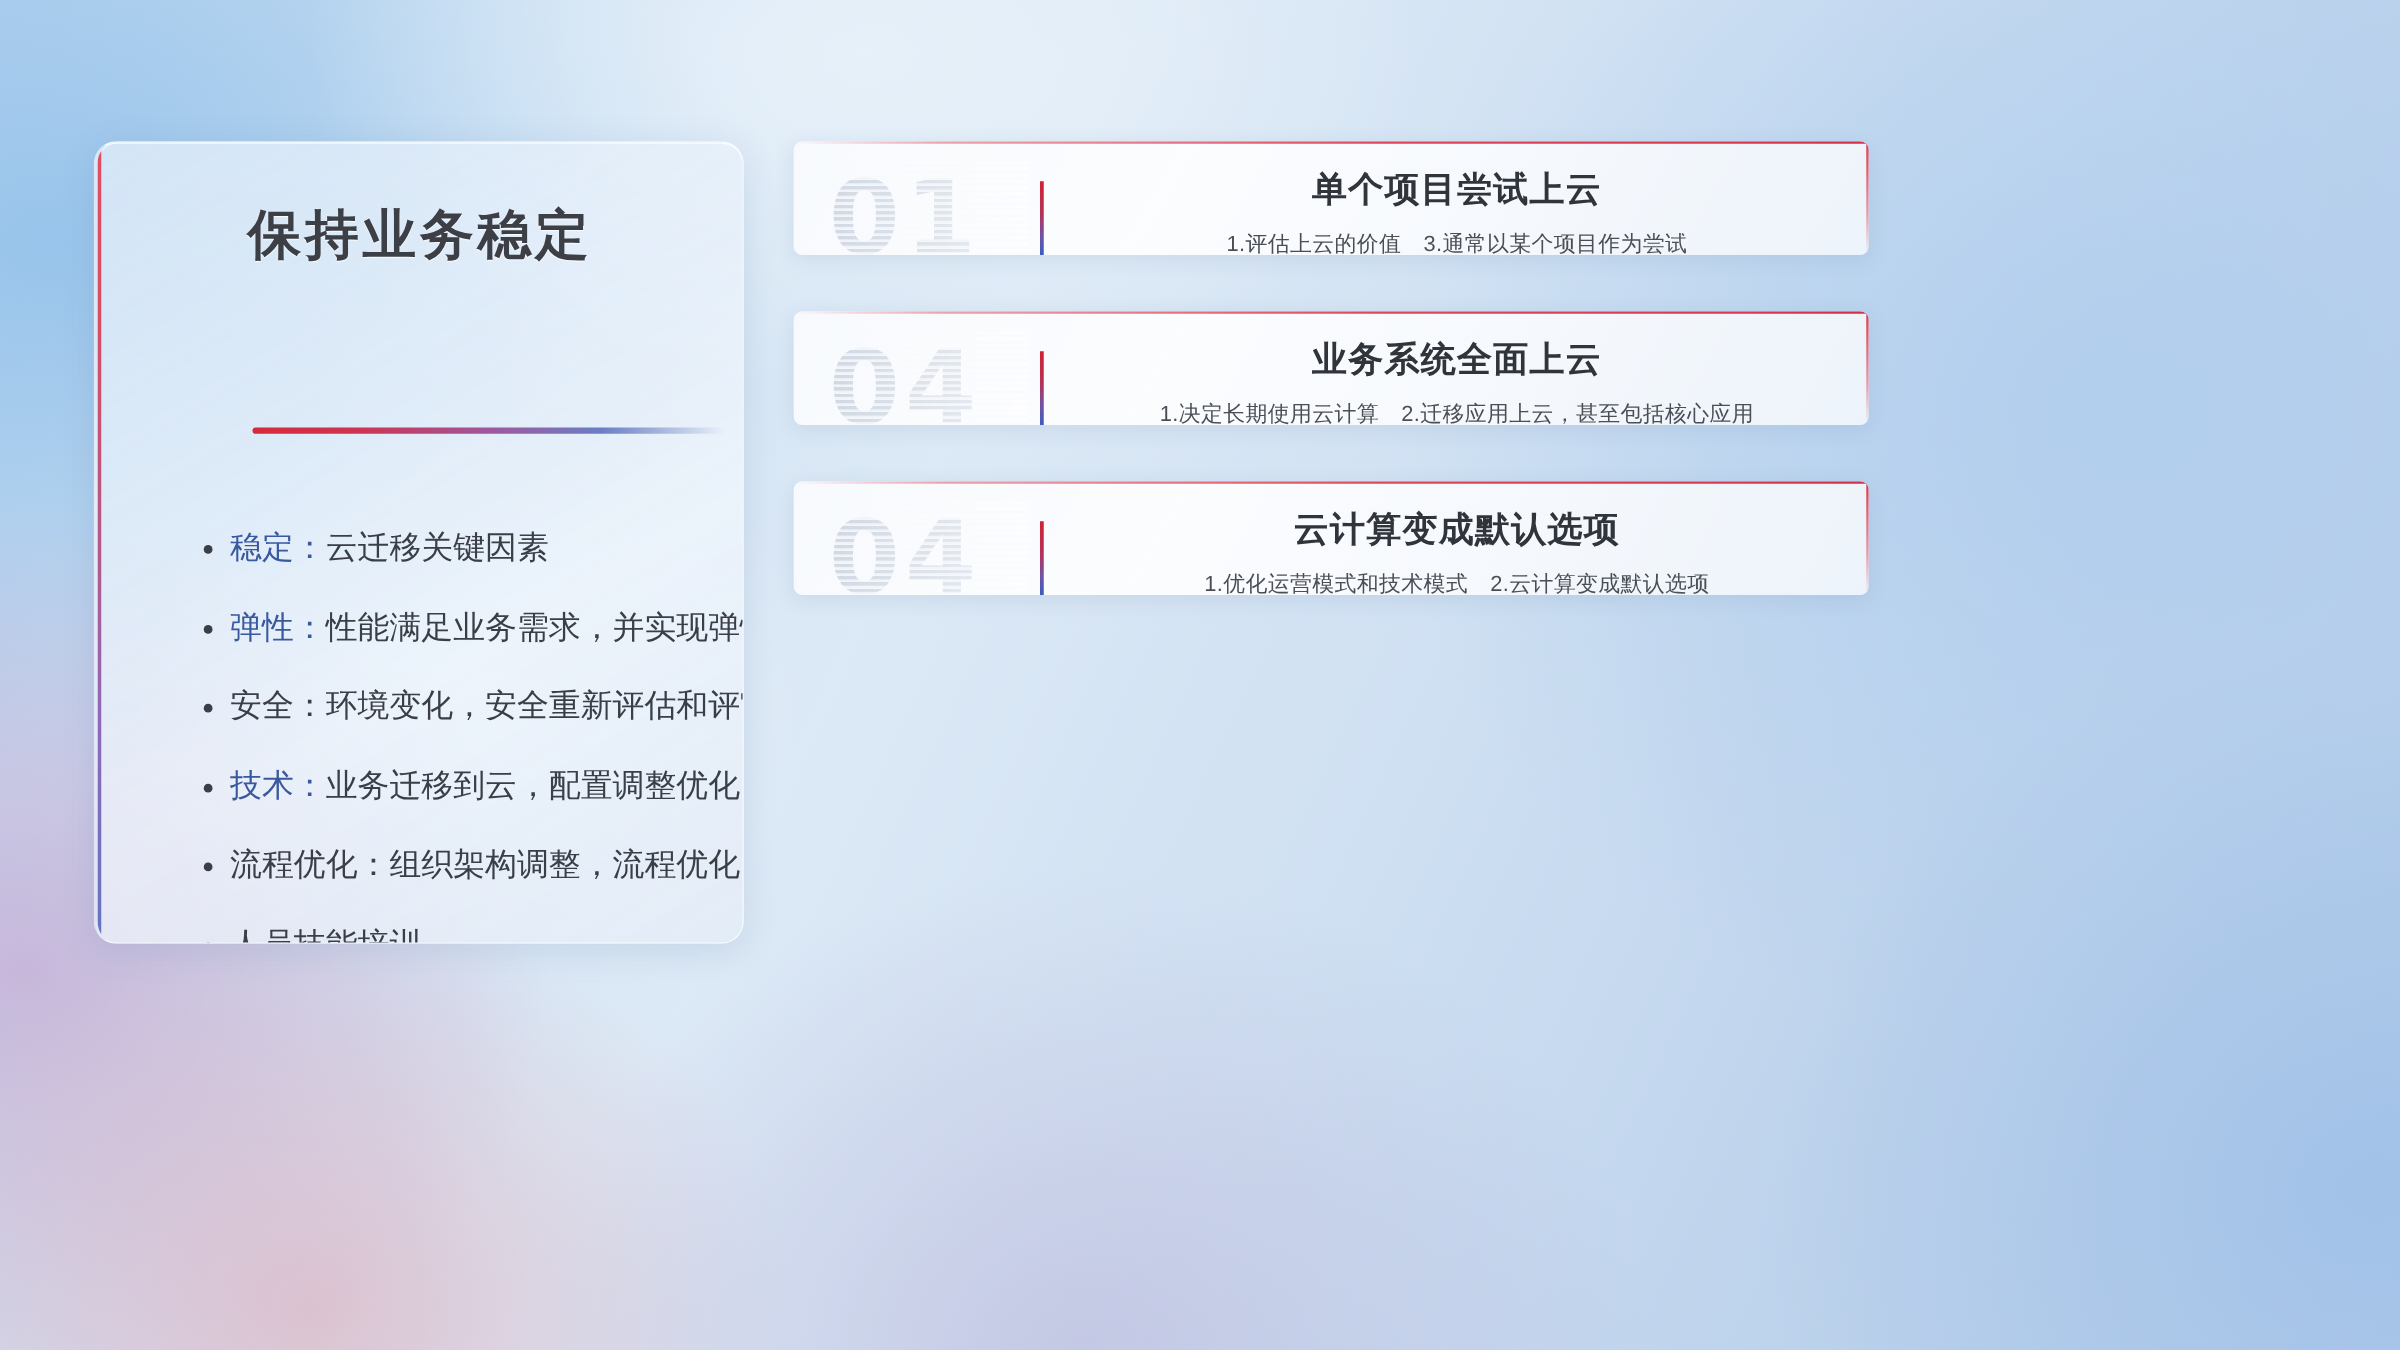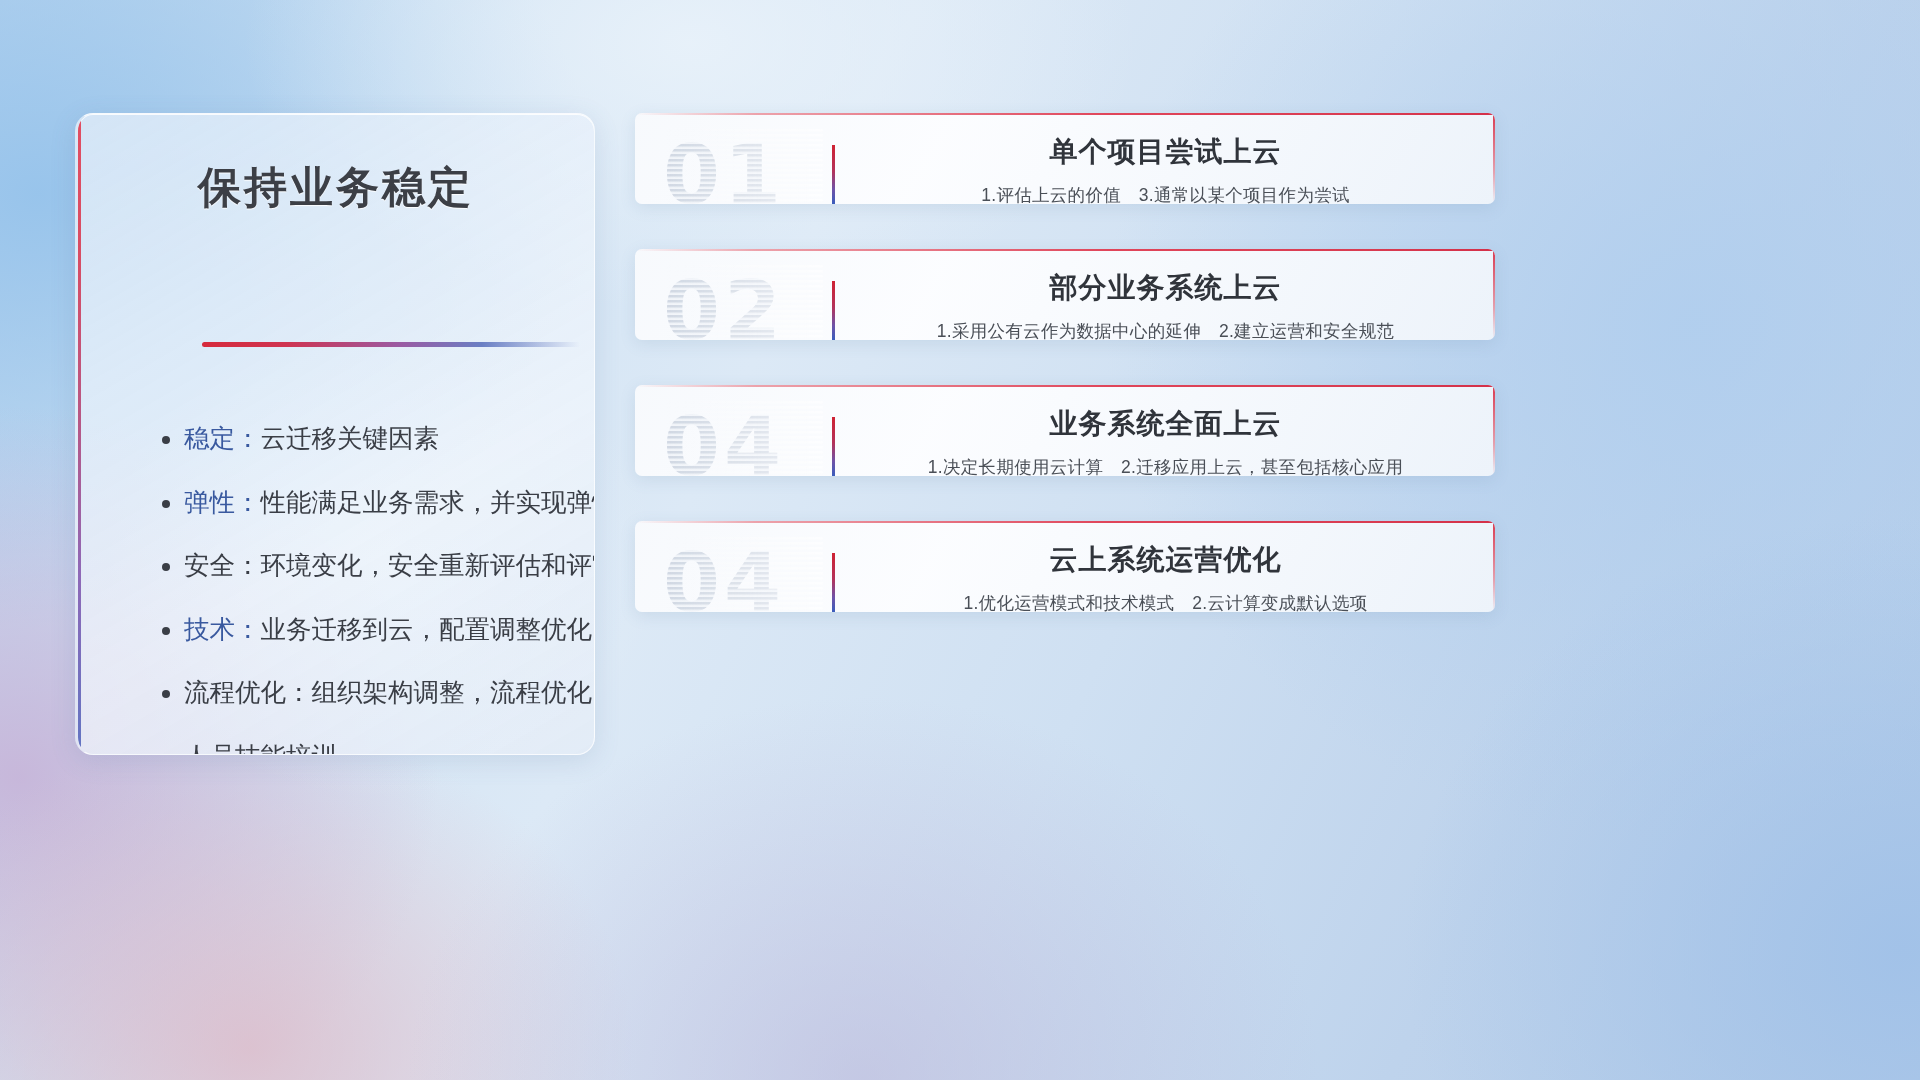--- a/index.html
+++ b/index.html
@@ -145,40 +145,30 @@
       <div class="rcard-num">01</div>
       <div class="rcard-div"></div>
       <div class="rcard-txt">
         <div class="rcard-title">单个项目尝试上云</div>
         <div class="rcard-sub">1.评估上云的价值　3.通常以某个项目作为尝试</div>
       </div>
     </article>
     <article class="rcard">
       <div class="rcard-top"></div>
       <div class="rcard-right"></div>
-      <div class="rcard-num">02</div>
-      <div class="rcard-div"></div>
-      <div class="rcard-txt">
-        <div class="rcard-title">部分业务系统上云</div>
-        <div class="rcard-sub">1.采用公有云作为数据中心的延伸　2.建立运营和安全规范</div>
-      </div>
-    </article>
-    <article class="rcard">
-      <div class="rcard-top"></div>
-      <div class="rcard-right"></div>
       <div class="rcard-num">04</div>
       <div class="rcard-div"></div>
       <div class="rcard-txt">
         <div class="rcard-title">业务系统全面上云</div>
         <div class="rcard-sub">1.决定长期使用云计算　2.迁移应用上云，甚至包括核心应用</div>
       </div>
     </article>
     <article class="rcard">
       <div class="rcard-top"></div>
       <div class="rcard-right"></div>
       <div class="rcard-num">04</div>
       <div class="rcard-div"></div>
       <div class="rcard-txt">
-        <div class="rcard-title">云上系统运营优化</div>
+        <div class="rcard-title">云计算变成默认选项</div>
         <div class="rcard-sub">1.优化运营模式和技术模式　2.云计算变成默认选项</div>
       </div>
     </article>
   </section>
 
 </body></html>

